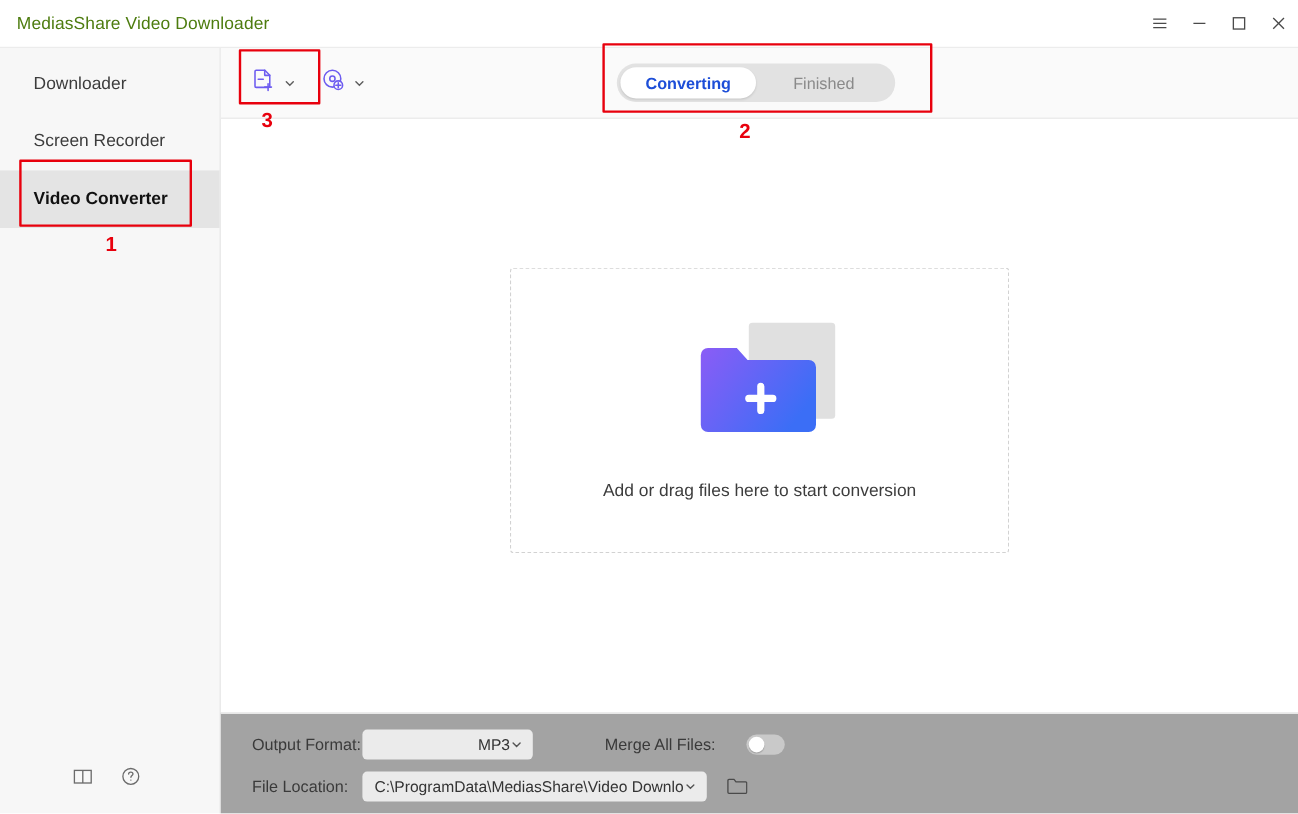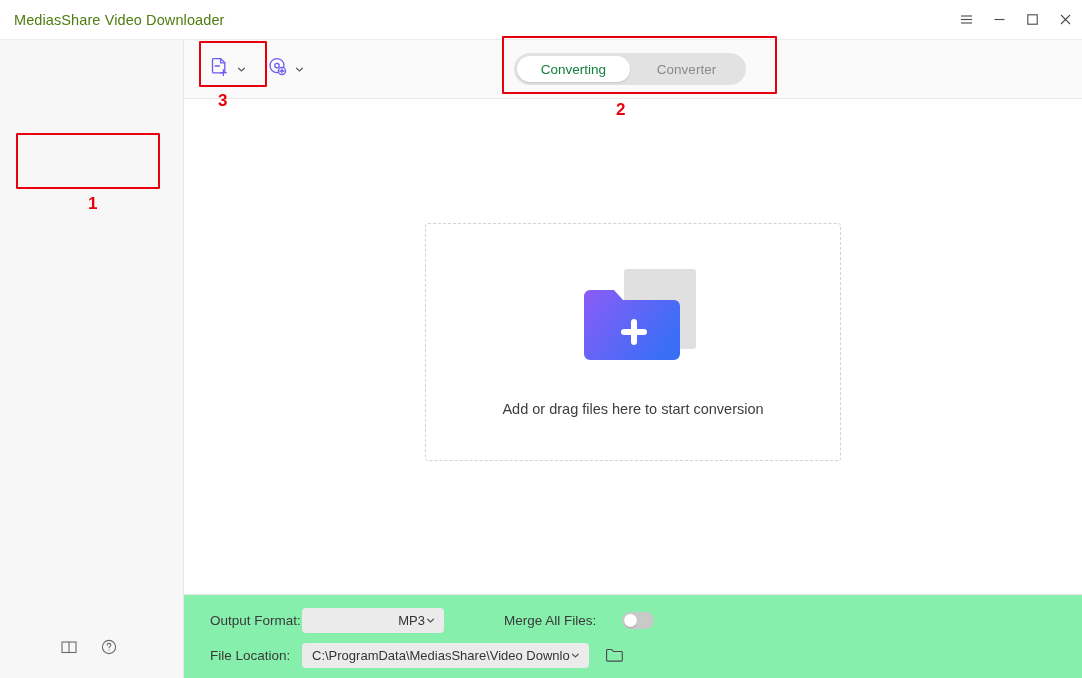--- a/index.html
+++ b/index.html
@@ -167,22 +167,22 @@
     align-items: center;
     justify-content: center;
     border-radius: 14px;
     font-size: 13.5px;
     color: #8a8a8a;
     cursor: default;
     user-select: none;
   }
   .seg.active {
     background: #ffffff;
-    color: #15803d;
-    font-weight: normal;
+    color: #1d4ed8;
+    font-weight: bold;
     box-shadow: 0 1px 2px rgba(0,0,0,.13);
   }
 
   
   .content {
     flex: 1;
     display: flex;
     align-items: center;
     justify-content: center;
     background: #ffffff;
@@ -220,21 +220,21 @@
     font-size: 14.5px;
     color: #3d3d3d;
     user-select: none;
   }
 
   
   .bottombar {
     height: 84px;
     min-height: 84px;
     border-top: 1px solid #e8e8e8;
-    background: #86efac;
+    background: #a3a3a3;
     position: relative;
     padding: 10px 0 0 0;
   }
   .brow {
     display: flex;
     align-items: center;
     height: 30px;
     padding-left: 26px;
     margin-bottom: 5px;
   }
@@ -363,20 +363,31 @@
           <line x1="2" y1="2" x2="11" y2="11"></line>
             <line x1="11" y1="2" x2="2" y2="11"></line>
         </svg>
       </div>
     </div>
   </div>
 
   <div class="body-row">
 
     <div class="sidebar">
+      <div class="side-items">
+        <div class="side-item">
+          <span>Downloader</span>
+        </div>
+        <div class="side-item">
+          <span>Screen Recorder</span>
+        </div>
+        <div class="side-item active">
+          <span>Video Converter</span>
+        </div>
+      </div>
       <div class="sidebar-spacer"></div>
       <div class="side-footer">
         <span>
           <svg width="18" height="18" viewBox="0 0 18 18" fill="none" stroke="currentColor" stroke-width="1.1">
             <rect x="2" y="4" width="14" height="10.5"></rect>
             <line x1="9" y1="4" x2="9" y2="14.5"></line>
           </svg>
         </span>
         <span>
           <svg width="18" height="18" viewBox="0 0 18 18" fill="none" stroke="currentColor" stroke-width="1.1">
@@ -421,21 +432,21 @@
             <polyline points="2.6,4.2 5.5,7 8.4,4.2"></polyline>
           </svg>
         </div>
 
         <div class="seg-wrap">
           <div class="segmented">
             <div class="seg active">
               <span>Converting</span>
             </div>
             <div class="seg">
-              <span>Converter</span>
+              <span>Finished</span>
             </div>
           </div>
         </div>
       </div>
 
       <div class="content">
         <div class="dropzone">
           <div class="folder-art">
             <div class="doc-behind2"></div>
             <svg class="folder-svg" width="106" height="88" viewBox="0 0 106 88">

